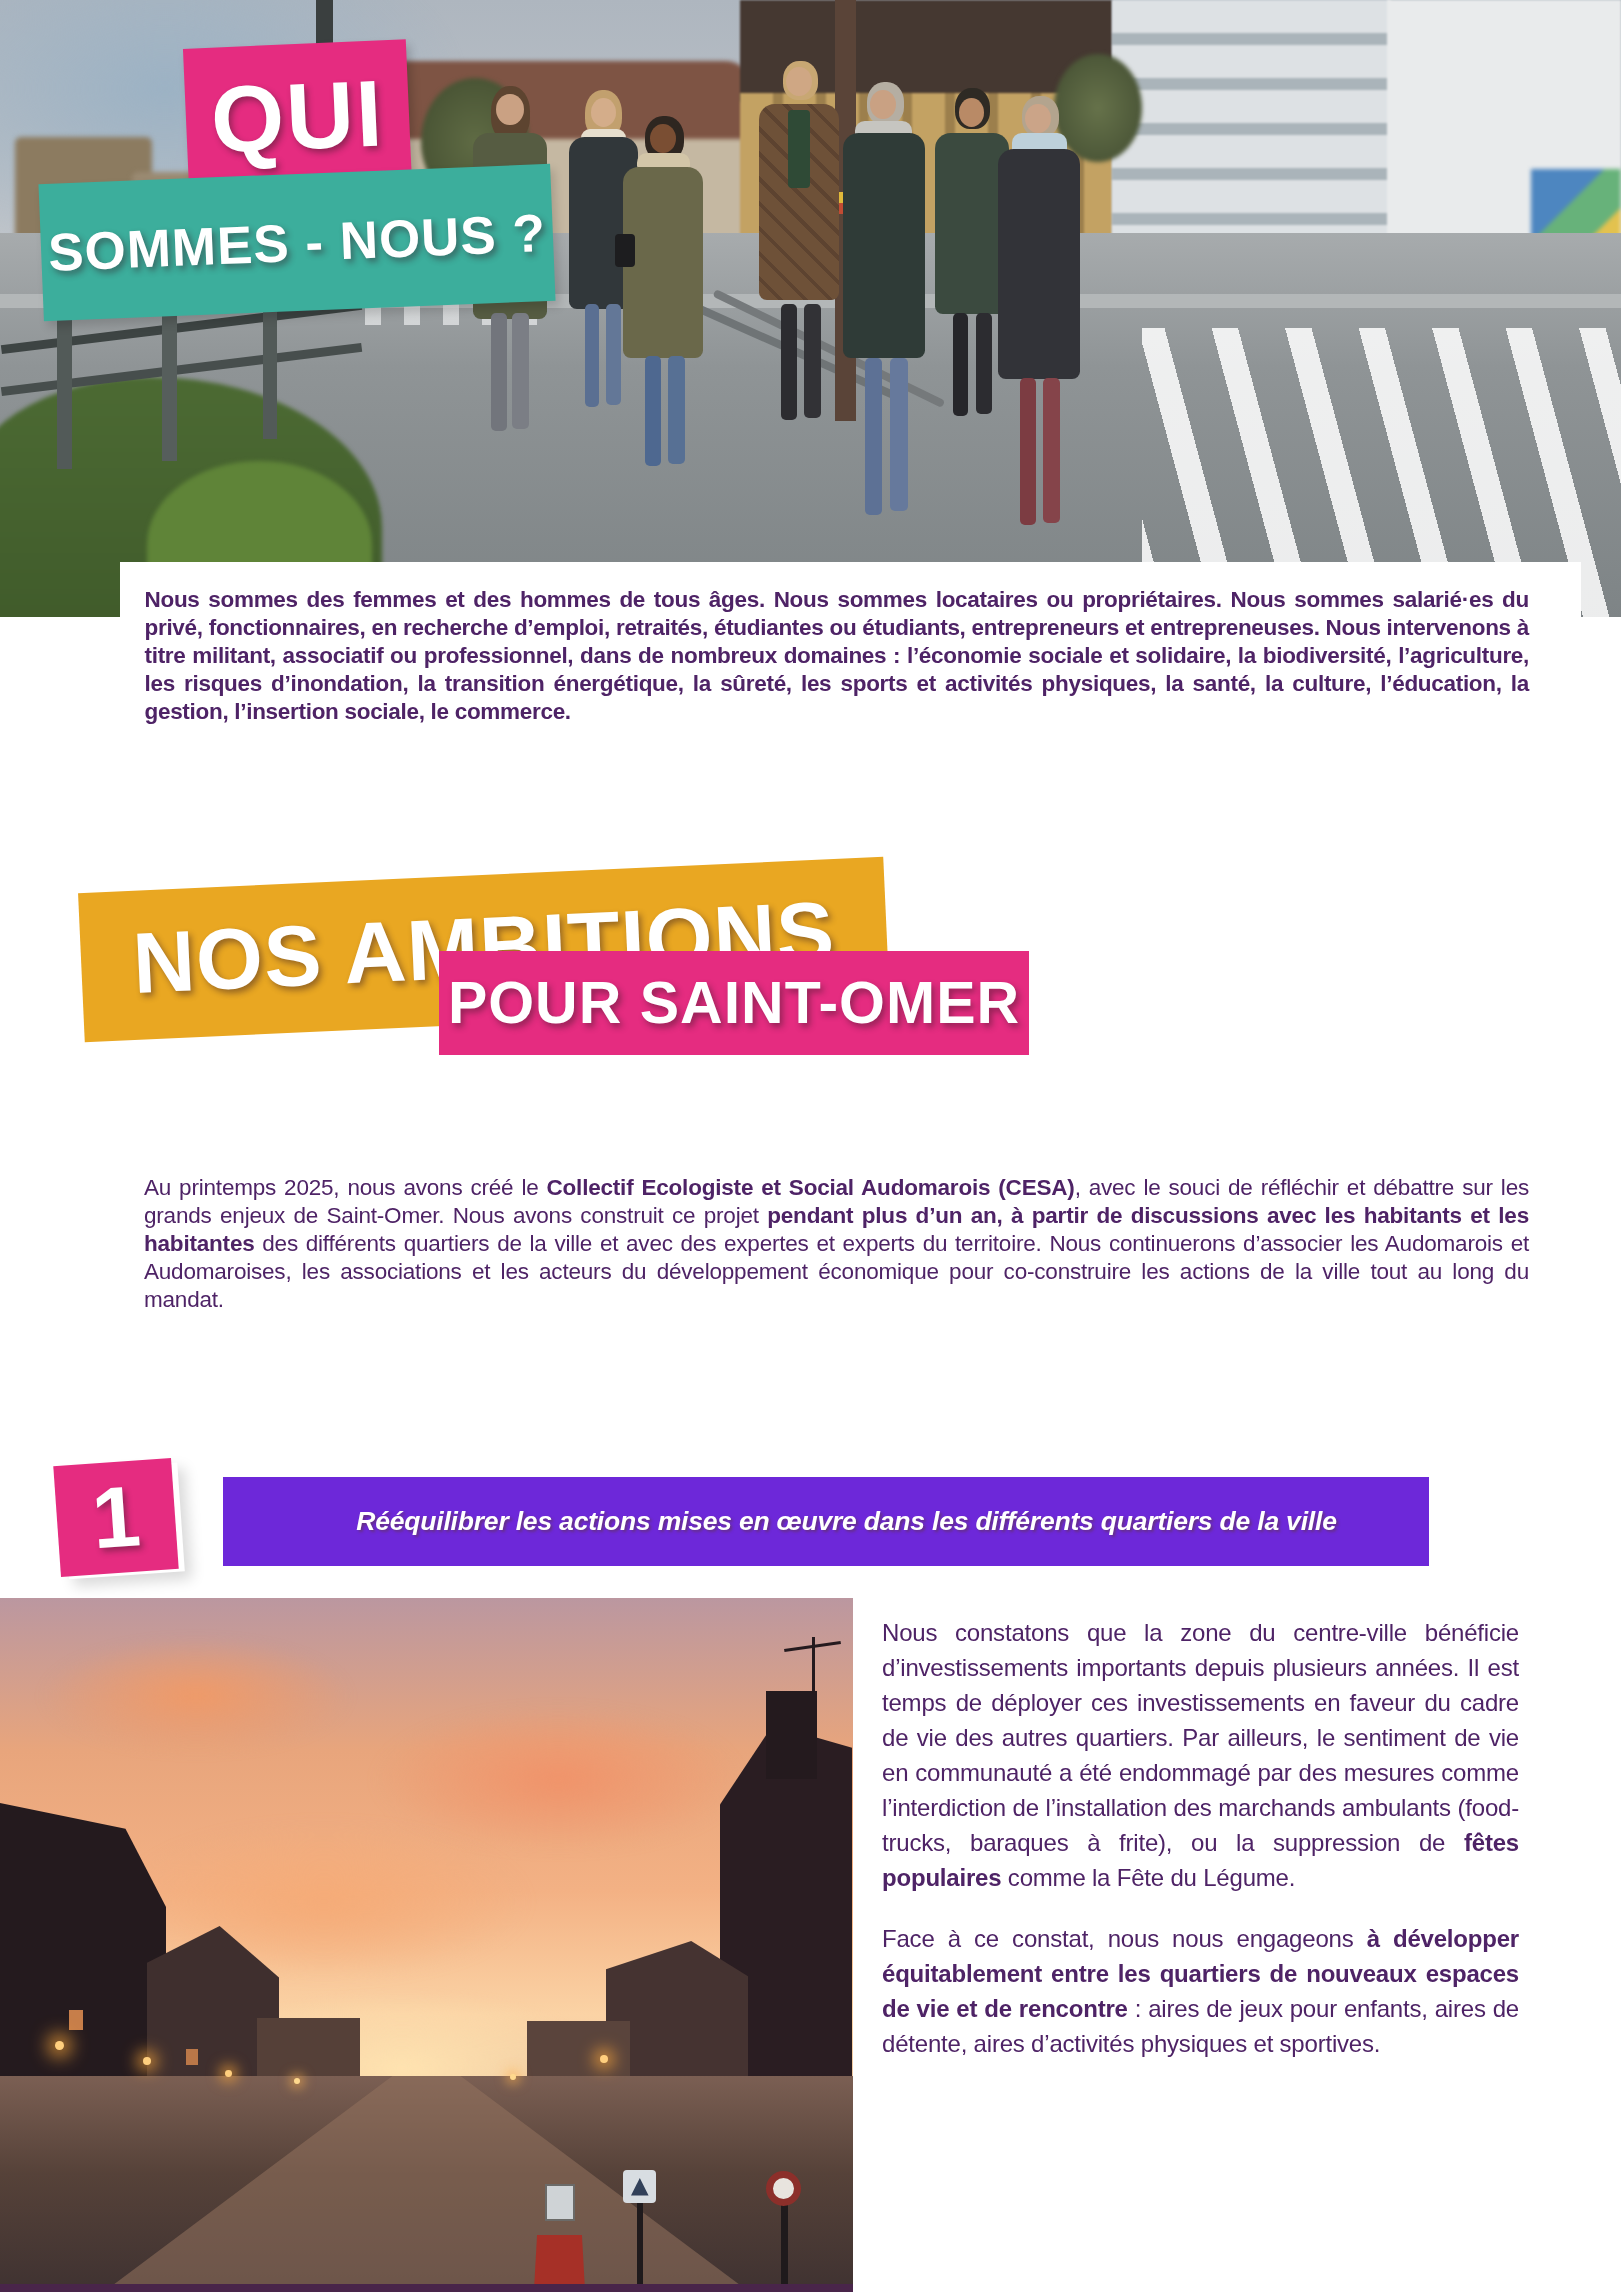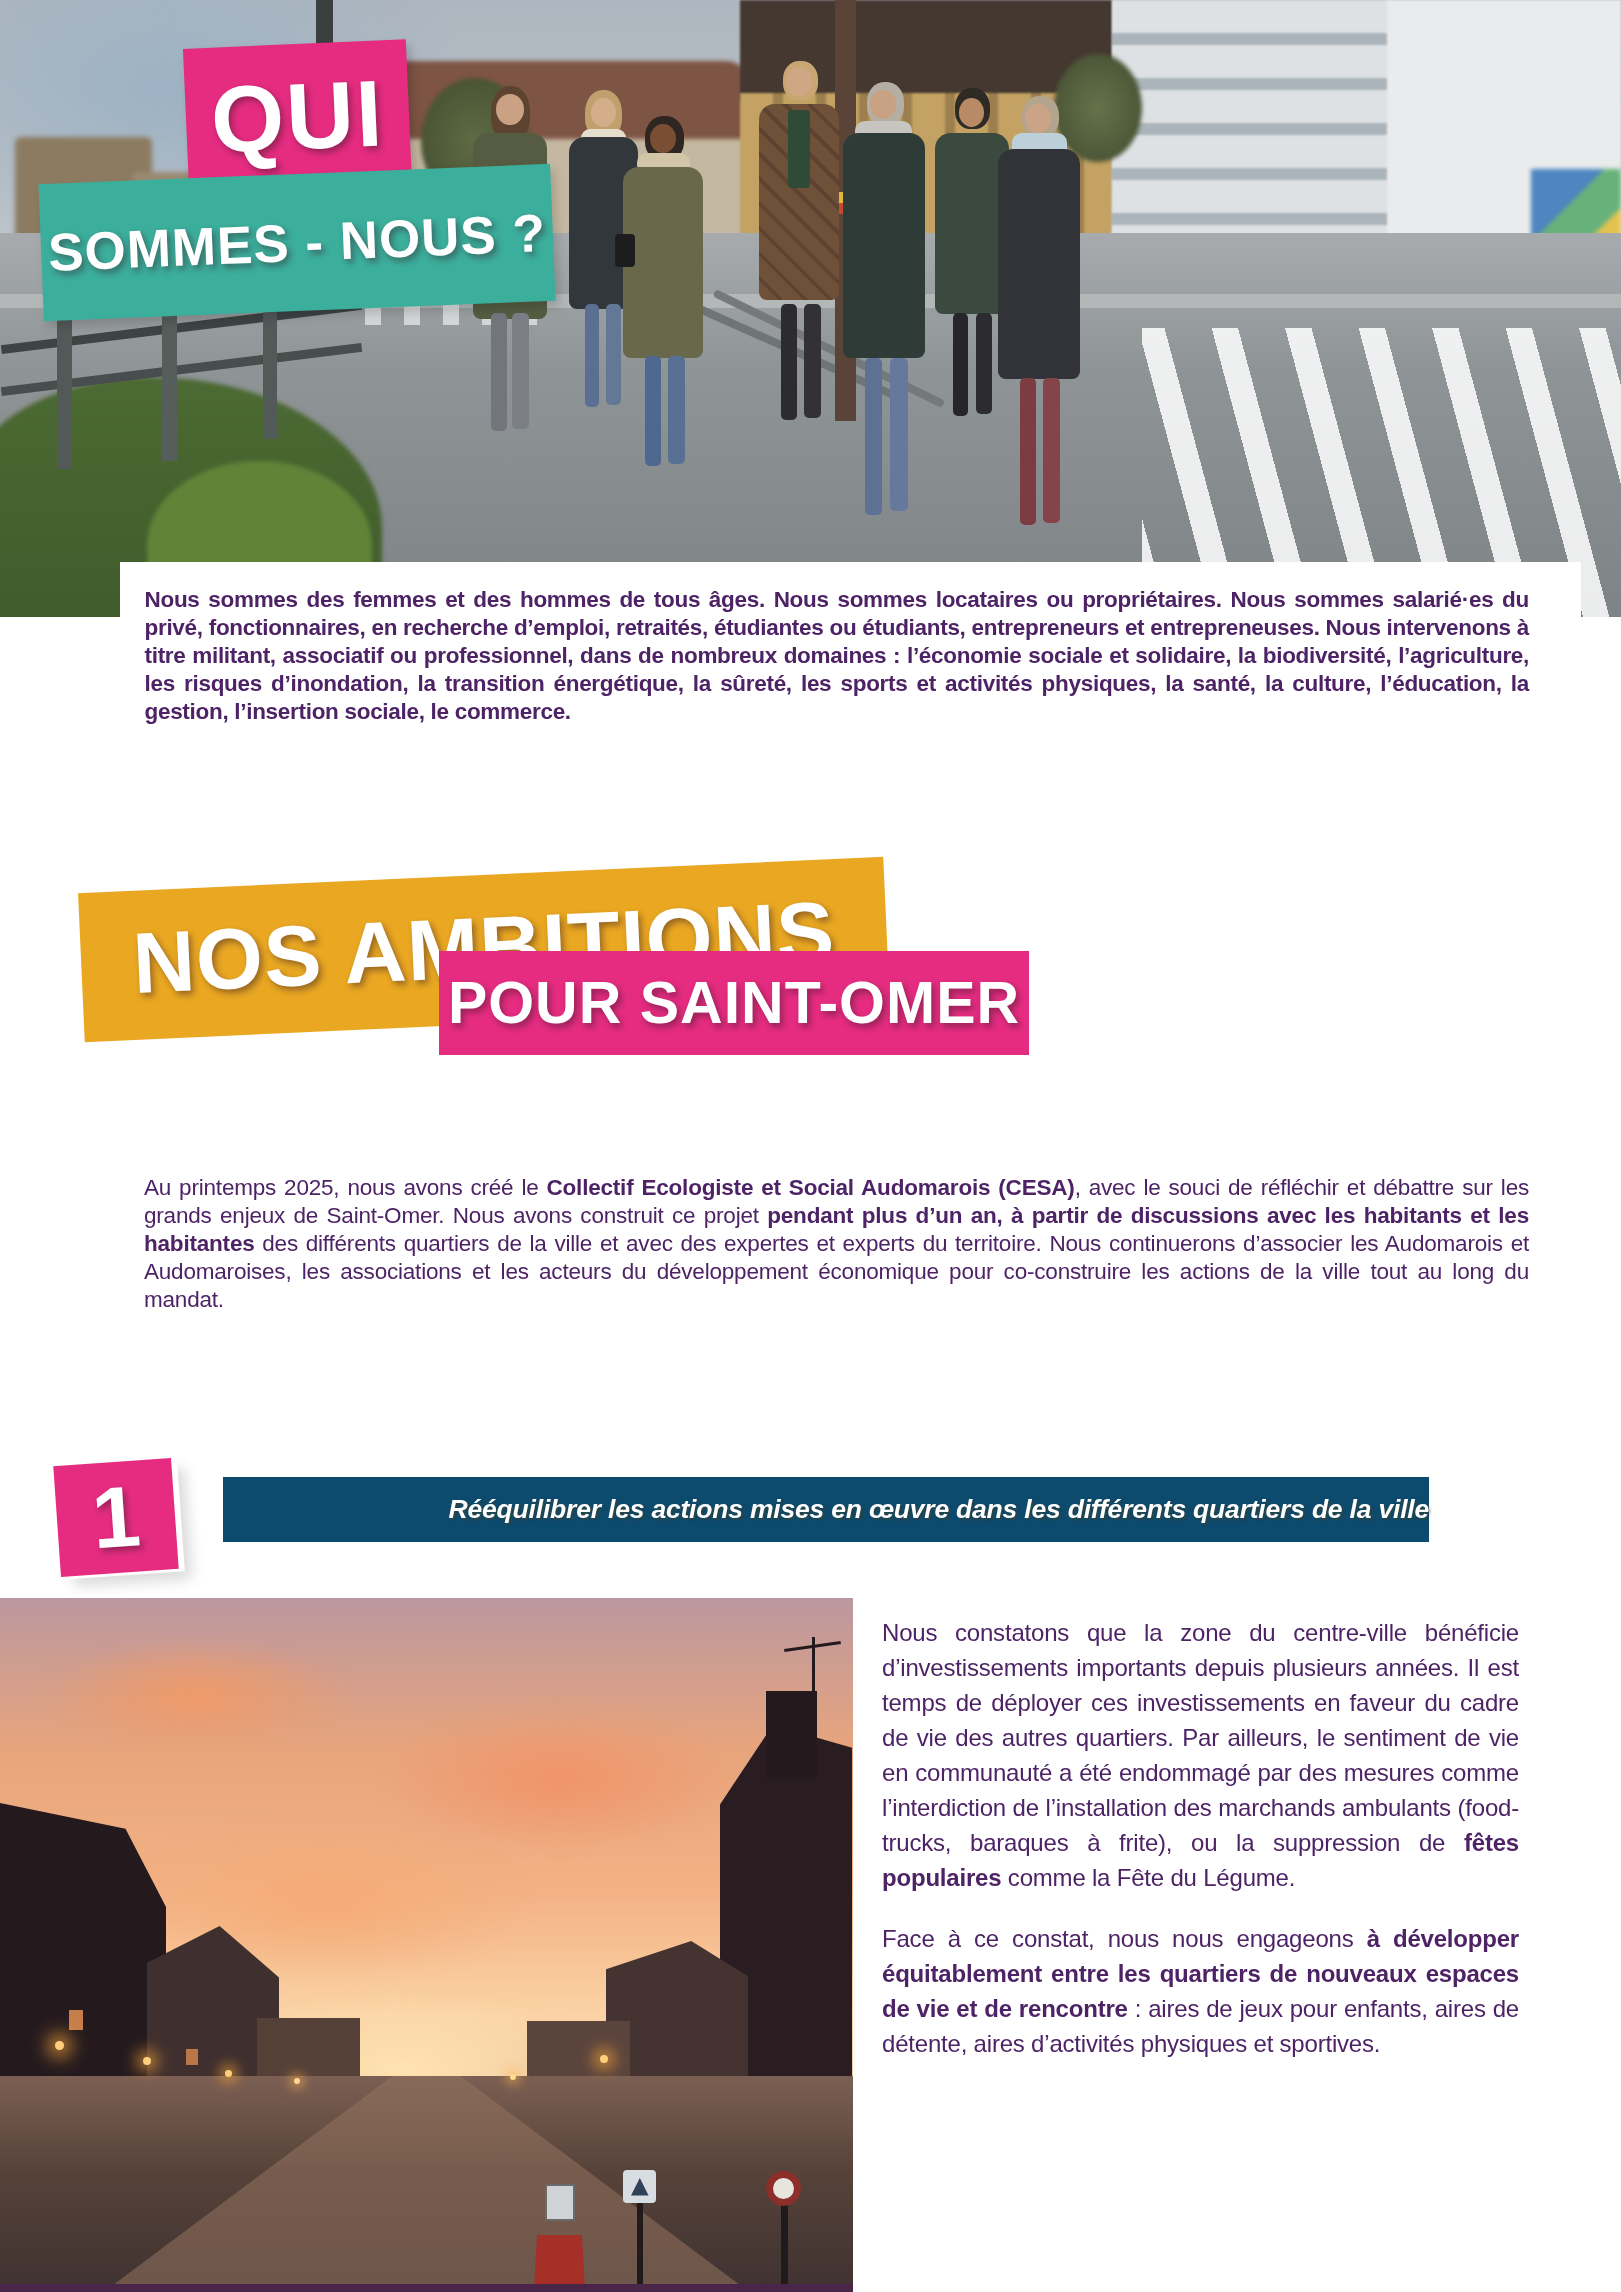--- a/index.html
+++ b/index.html
@@ -13,21 +13,21 @@
 
   
   .banner{display:flex;align-items:center;justify-content:center;}
   .btxt{color:#fff;font-weight:bold;text-shadow:2.9px 3.9px 5.9px rgba(50,25,35,.45);white-space:nowrap;}
   .qui-banner{left:186px;top:44px;width:223px;height:145px;background:#e52c80;transform:rotate(-2.5deg);box-shadow:3.9px 5.9px 9.8px rgba(0,0,0,.18);}
   .sommes-banner{left:41px;top:174px;width:512px;height:137px;background:#3cae9c;transform:rotate(-2.3deg);box-shadow:3.9px 5.9px 9.8px rgba(0,0,0,.15);}
   .ambitions-banner{left:81px;top:875px;width:806px;height:149px;background:#e9a722;transform:rotate(-2.6deg);}
   .pour-banner{left:439px;top:951px;width:590px;height:104px;background:#e52c80;}
   .num-box{left:57px;top:1462px;width:118px;height:111px;background:#e52c80;transform:rotate(-4deg);
            box-shadow:6.9px 3.9px 0 -1px #ffffff,12.7px 10.8px 13.7px rgba(0,0,0,.15);}
-  .section-banner{left:223px;top:1477px;width:1206px;height:65px;background:#0c4a6e;justify-content:flex-end;}
+  .section-banner{left:223px;top:1477px;width:1206px;height:89px;background:#6d28d9;justify-content:center;}
 
   
   .intro-box{left:120px;top:562px;width:1461px;background:#fff;padding:23.5px 52px 11.8px 24.5px;box-sizing:border-box;}
   .intro-box p{margin:0;font-size:22.5px;line-height:28px;font-weight:bold;text-align:justify;letter-spacing:-0.3px;}
   .ambitions-par{left:144px;top:1174px;width:1385px;font-size:22.5px;line-height:28px;text-align:justify;letter-spacing:-0.2px;}
   .ambitions-par b{font-weight:bold;}
   .col-right{left:882px;top:1615px;width:637px;font-size:24px;line-height:35px;text-align:justify;letter-spacing:-0.2px;}
   .col-right p{margin:0 0 25.5px 0;}
   .col-right .allbold{font-weight:bold;}
 

